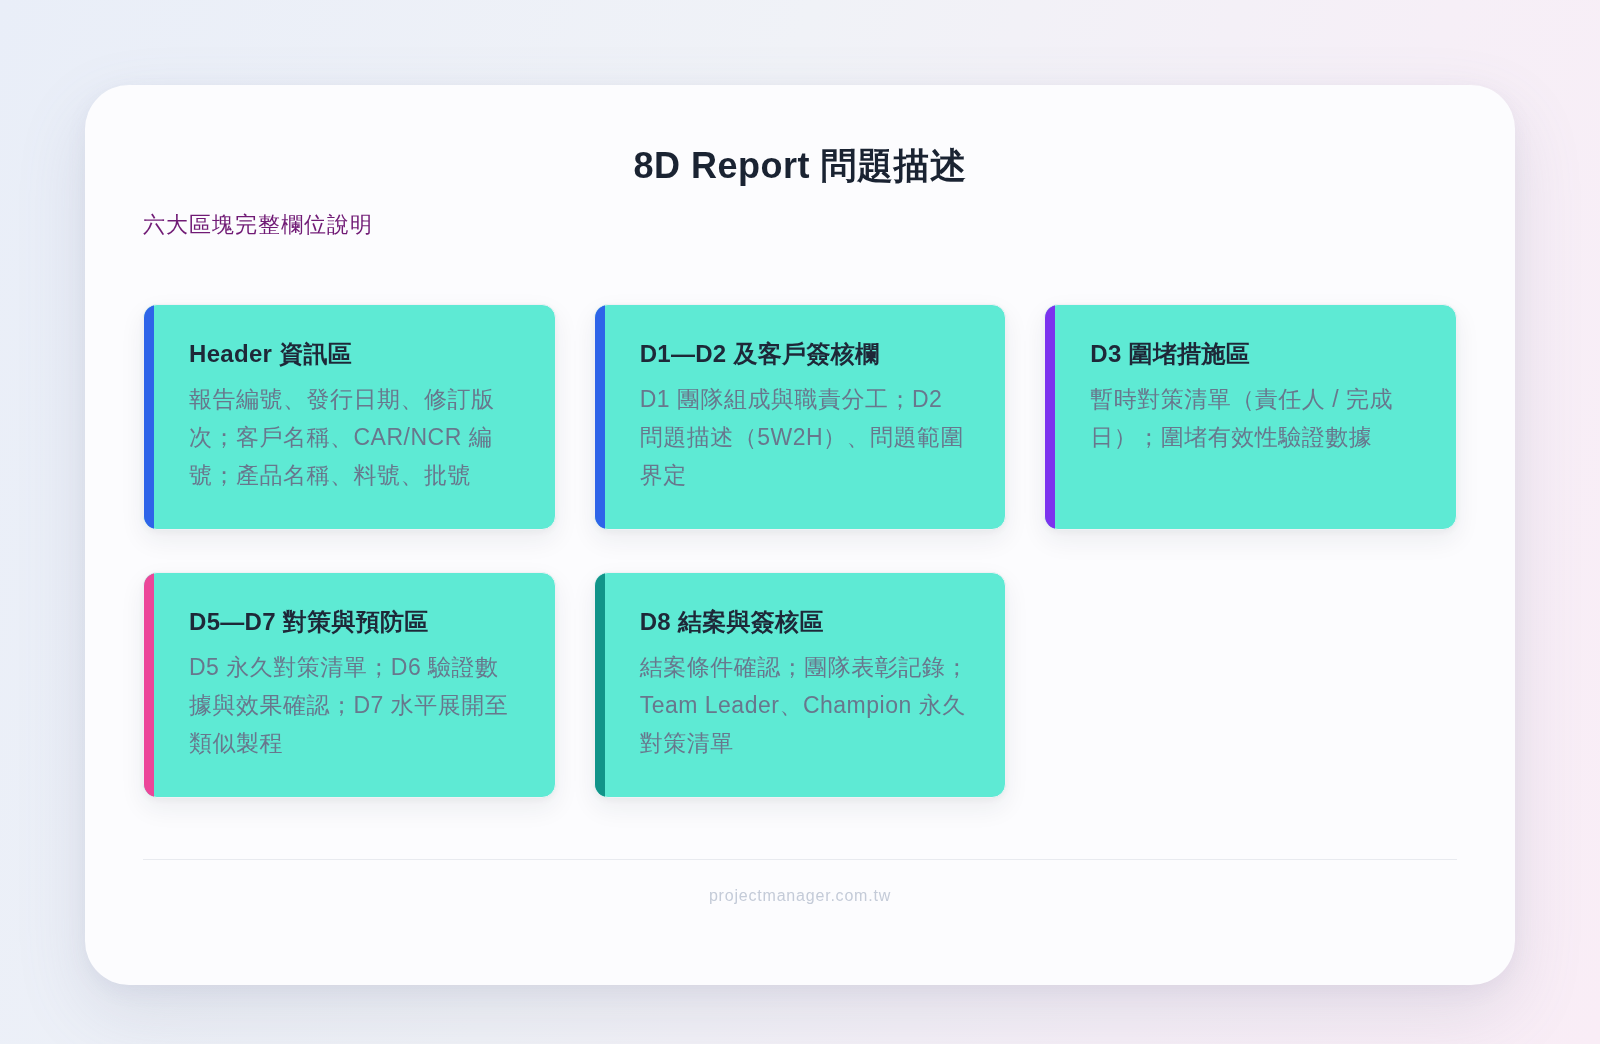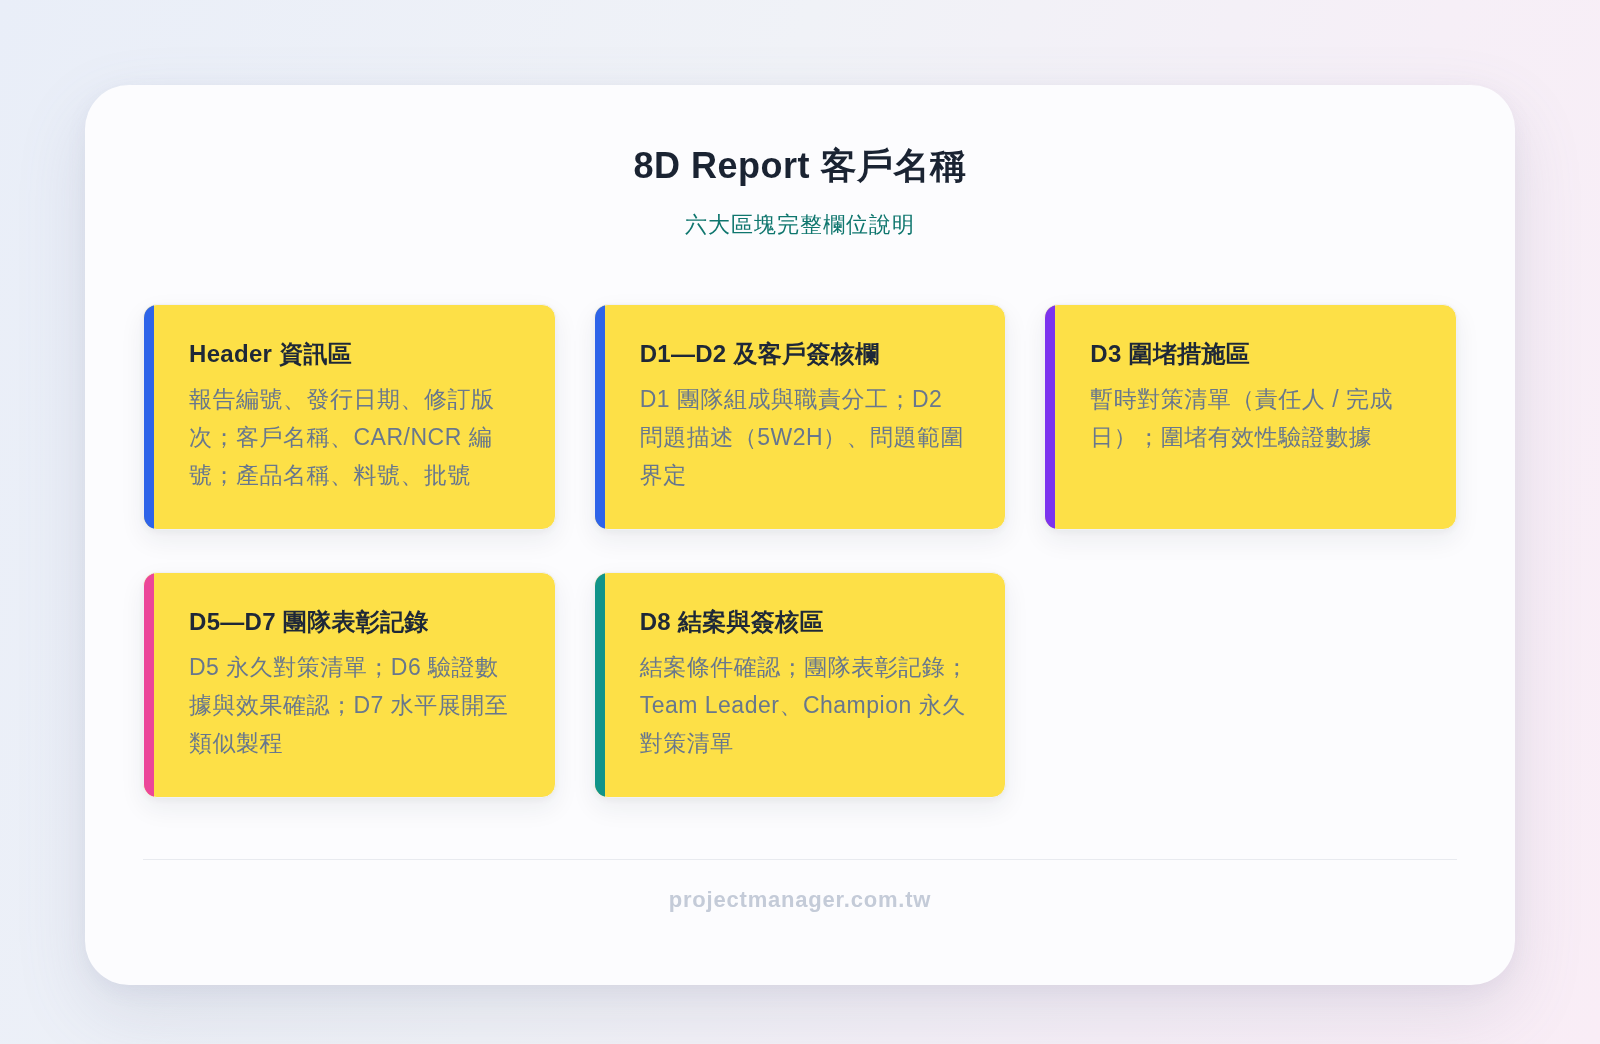--- a/index.html
+++ b/index.html
@@ -21,37 +21,36 @@
   }
   .page-title {
     text-align: center;
     font-size: 36px;
     font-weight: 700;
     color: #1a2332;
     letter-spacing: 0.5px;
     line-height: 1.25;
   }
   .page-subtitle {
-    text-align: center;
     font-size: 22px;
     font-weight: 400;
-    color: #0f766e;
+    color: #701a75;
     margin-top: 22px;
     letter-spacing: 1px;
   }
   .cards-grid {
     margin-top: 64px;
     display: grid;
     grid-template-columns: repeat(3, 1fr);
     gap: 42px 38px;
   }
   .card {
     --accent: #2e64e9;
     position: relative;
-    background: #fde047;
+    background: #5eead4;
     border-radius: 14px;
     min-height: 226px;
     box-shadow: 0 10px 26px rgba(30, 41, 59, 0.07), 0 2px 6px rgba(30, 41, 59, 0.04);
     border: 1px solid #f0f1f5;
     padding: 33px 34px 28px 45px;
     overflow: hidden;
   }
   .card-accent {
     position: absolute;
     left: 0; top: 0; bottom: 0;
@@ -73,31 +72,31 @@
     letter-spacing: 0.5px;
   }
   .footer-divider {
     border: none;
     border-top: 1px solid #e8eaef;
     margin: 61px 0 0 0;
   }
   .footer-text {
     text-align: center;
     margin-top: 27px;
-    font-size: 22px;
-    font-weight: 700;
+    font-size: 16px;
+    font-weight: 400;
     color: #c4cbd8;
     letter-spacing: 0.8px;
   }
 </style>
 </head>
 <body>
 
 <div class="panel">
-  <h1 class="page-title">8D Report 客戶名稱</h1>
+  <h1 class="page-title">8D Report 問題描述</h1>
   <div class="page-subtitle">六大區塊完整欄位說明</div>
 
   <div class="cards-grid">
 
     <div class="card" style="--accent: #2e64e9;">
       <span class="card-accent"></span>
       <div class="card-title">Header 資訊區</div>
       <div class="card-body">報告編號、發行日期、修訂版次；客戶名稱、CAR/NCR 編號；產品名稱、料號、批號</div>
     </div>
 
@@ -109,21 +108,21 @@
 
     <div class="card" style="--accent: #7c33ee;">
       <span class="card-accent"></span>
       <div class="card-title">D3 圍堵措施區</div>
       <div class="card-body">暫時對策清單（責任人 / 完成日）；圍堵有效性驗證數據</div>
     </div>
 
 
     <div class="card" style="--accent: #ec4699;">
       <span class="card-accent"></span>
-      <div class="card-title">D5—D7 團隊表彰記錄</div>
+      <div class="card-title">D5—D7 對策與預防區</div>
       <div class="card-body">D5 永久對策清單；D6 驗證數據與效果確認；D7 水平展開至類似製程</div>
     </div>
 
     <div class="card" style="--accent: #119489;">
       <span class="card-accent"></span>
       <div class="card-title">D8 結案與簽核區</div>
       <div class="card-body">結案條件確認；團隊表彰記錄；Team Leader、Champion 永久對策清單</div>
     </div>
 
   </div>

